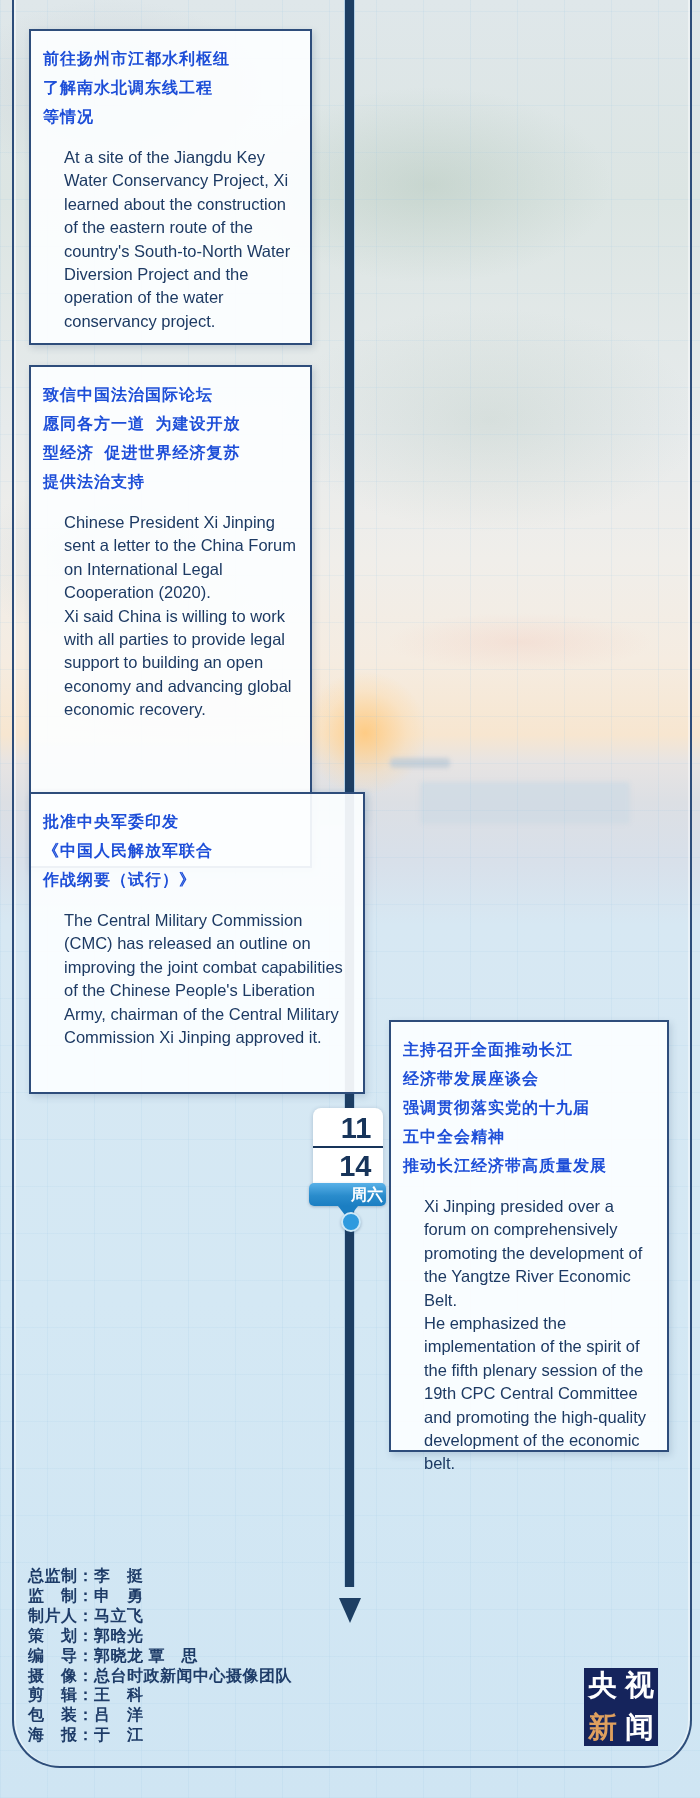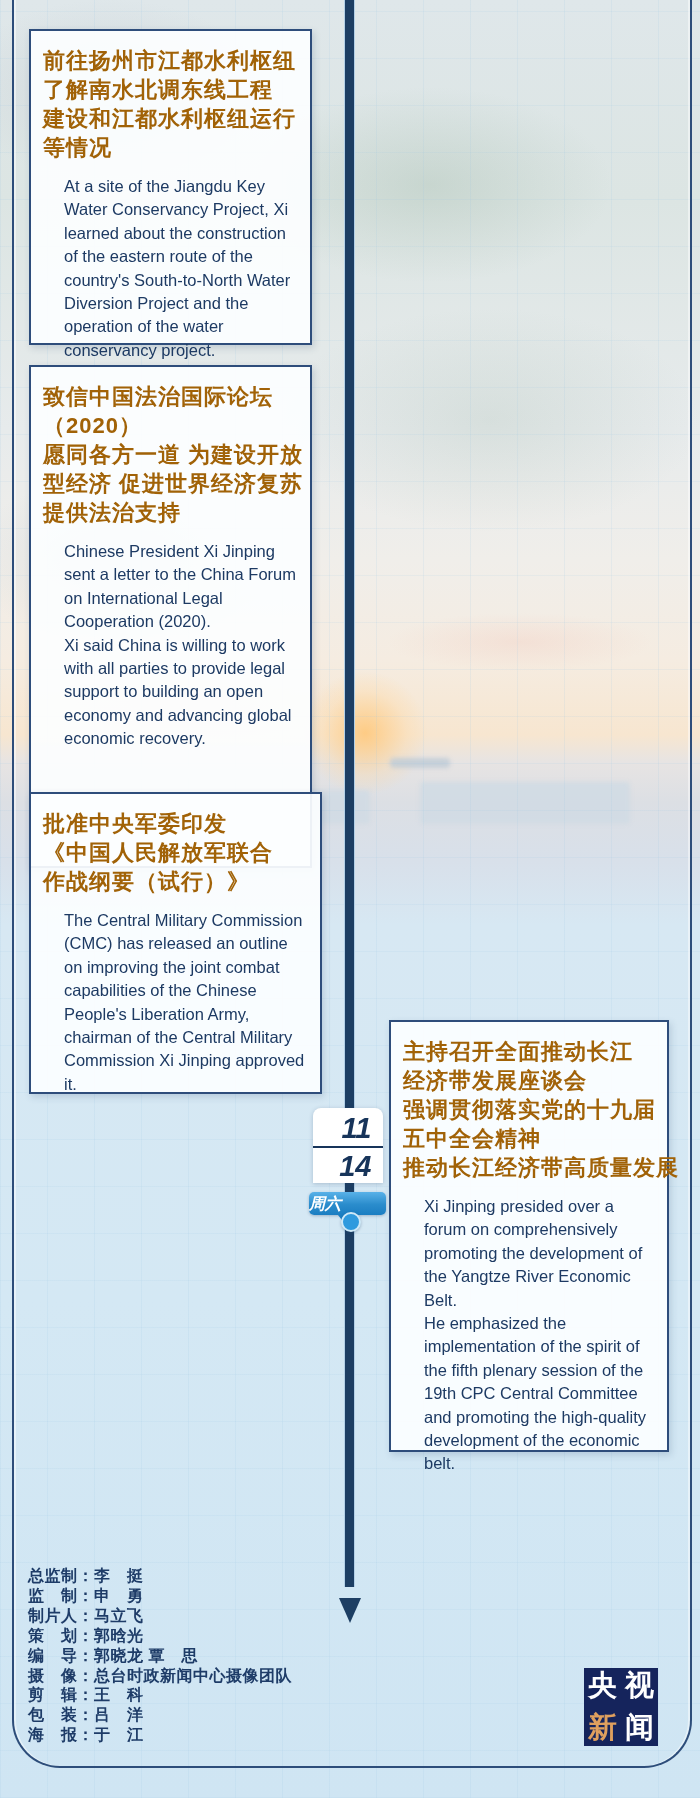--- a/index.html
+++ b/index.html
@@ -56,43 +56,43 @@
   }
   
   .card{
     position:absolute;z-index:4;box-sizing:border-box;
     background:rgba(252,254,255,.93);border:2px solid #2e4d7b;
     box-shadow:2px 3px 7px rgba(40,70,110,.18);
     padding:15px 10px 12px 12px;
   }
   .card.c1{left:29px;top:29px;width:283px;height:316px;}
   .card.c2{left:29px;top:365px;width:283px;height:503px;}
-  .card.c3{left:29px;top:792px;width:293px;height:302px;}
+  .card.c3{left:29px;top:792px;width:336px;height:302px;}
   .card.c4{left:389px;top:1020px;width:280px;height:432px;}
   .ctitle{
-    font-family:Liberation Sans, sans-serif;
-    font-weight:bold;color:#a16207;font-size:22px;line-height:29px;
+    font-family:Liberation Mono, monospace;
+    font-weight:bold;color:#1d4ed8;font-size:16px;line-height:29px;
     letter-spacing:1px;white-space:nowrap;margin-bottom:13px;
   }
   .cbody{color:#1d3a63;font-size:16.5px;line-height:23.4px;margin-left:21px;}
   .cbody p{margin:0;}
   
-  .dmark{position:absolute;z-index:5;left:309px;top:1108px;width:77px;font-style:italic;}
+  .dmark{position:absolute;z-index:5;left:309px;top:1108px;width:77px;}
   .dbox{
     width:70px;margin:0 auto;background:#ffffff;border-radius:8px 8px 0 0;
     box-shadow:0 1px 4px rgba(30,60,100,.25);padding-top:3px;
   }
   .dnum{display:block;text-align:right;padding-right:11px;font-weight:bold;
         font-size:29px;line-height:34px;color:#17345a;}
   .ddiv{height:0;border-top:2.5px solid #17345a;margin:1px 0;}
   .dbadge{
-    height:23px;border-radius:5px;margin-top:9px;
+    height:23px;border-radius:5px;margin-top:0;
     background:linear-gradient(180deg,#59b1e8 0%,#2a8ccc 55%,#1b7ec2 100%);
     color:#ffffff;font-weight:bold;font-size:16px;line-height:23px;
-    text-align:left;padding-right:9px;box-sizing:border-box;
+    text-align:right;padding-right:3px;box-sizing:border-box;
     box-shadow:0 1px 3px rgba(30,60,100,.3);
   }
   .dpointer{
     width:0;height:0;margin:0 auto;
     border-left:10px solid transparent;border-right:10px solid transparent;
     border-top:13px solid #1b7ec2;
   }
   
   .credits{position:absolute;z-index:4;left:28px;top:1566px;
     color:#1e3c68;font-size:16px;line-height:19.9px;font-weight:600;letter-spacing:.5px;}
@@ -117,32 +117,30 @@
 <div class="frame"></div>
 
 <div class="tline"></div>
 <div class="tarrow"></div>
 <div class="tdot"></div>
 
 <div class="card c1">
   <div class="ctitle">
     <div>前往扬州市江都水利枢纽</div>
     <div>了解南水北调东线工程</div>
-    <div>建设和江都水利枢纽运行</div>
     <div>等情况</div>
   </div>
   <div class="cbody">
     <p>At a site of the Jiangdu Key Water Conservancy Project, Xi learned about the construction of the eastern route of the country's South-to-North Water Diversion Project and the operation of the water conservancy project.</p>
   </div>
 </div>
 
 <div class="card c2">
   <div class="ctitle">
     <div>致信中国法治国际论坛</div>
-    <div>（2020）</div>
     <div>愿同各方一道 为建设开放</div>
     <div>型经济 促进世界经济复苏</div>
     <div>提供法治支持</div>
   </div>
   <div class="cbody">
     <p>Chinese President Xi Jinping sent a letter to the China Forum on International Legal Cooperation (2020).</p>
     <p>Xi said China is willing to work with all parties to provide legal support to building an open economy and advancing global economic recovery.</p>
   </div>
 </div>
 

